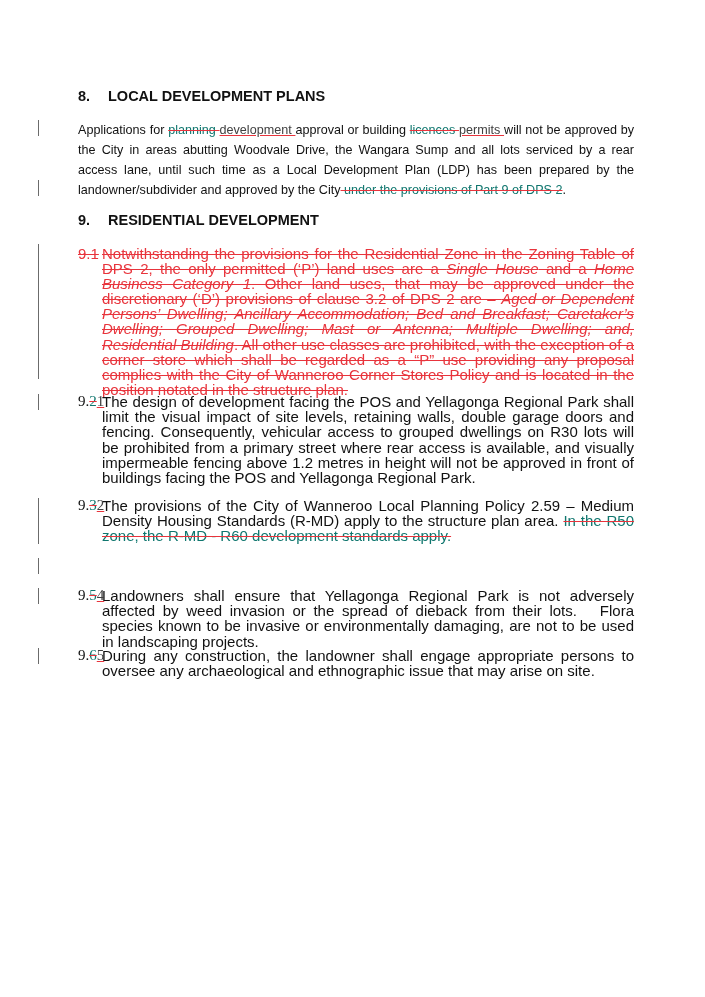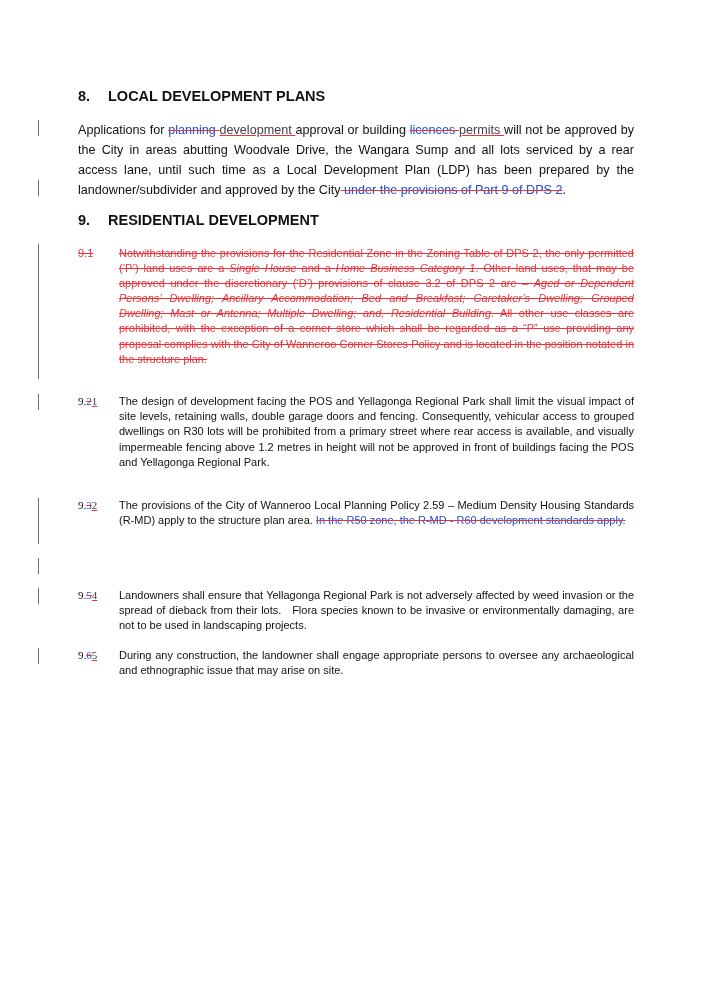--- a/index.html
+++ b/index.html
@@ -3,24 +3,24 @@
 <meta charset="utf-8">
 <style>
   html, body { margin: 0; padding: 0; background: #ffffff; }
   body { width: 705px; height: 997px; position: relative; overflow: hidden;
          font-family: "Liberation Sans", sans-serif; color: #111111; }
   .page { position: absolute; left: 0; top: 0; width: 705px; height: 997px; }
   .h { position: absolute; font-weight: bold; font-size: 14.5px; line-height: 18px; }
   .h .num { position: absolute; left: 0; }
   .h .title { position: absolute; left: 30px; white-space: nowrap; }
   .para { position: absolute; left: 78px; width: 556px; font-size: 12.6px; line-height: 20px; text-align: justify; }
-  .item { position: absolute; left: 78px; width: 556px; font-size: 11px; line-height: 15.2px; }
+  .item { position: absolute; left: 78px; width: 556px; font-size: 15px; line-height: 15.2px; }
   .item .num { position: absolute; left: 0; top: 0; white-space: nowrap; font-family: Liberation Serif, serif; }
-  .item .body { margin-left: 41px; text-align: justify; }
-  .del { color: #1d4ed8; text-decoration: line-through; text-decoration-color: #e8343c; }
+  .item .body { margin-left: 24px; text-align: justify; }
+  .del { color: #0f766e; text-decoration: line-through; text-decoration-color: #e8343c; }
   .ins { color: #404040; text-decoration: underline; text-decoration-color: #e8343c; }
   .deleted-block { color: #e8343c; text-decoration: line-through; }
   .deleted-block .num-del { position: absolute; left: 0; top: 0; width: 42px; text-decoration: line-through; }
   .bar { position: absolute; left: 38px; width: 1.4px; background: #6b6b6b; }
   em { font-style: italic; }
 </style>
 </head>
 <body>
 
 <div class="page">

